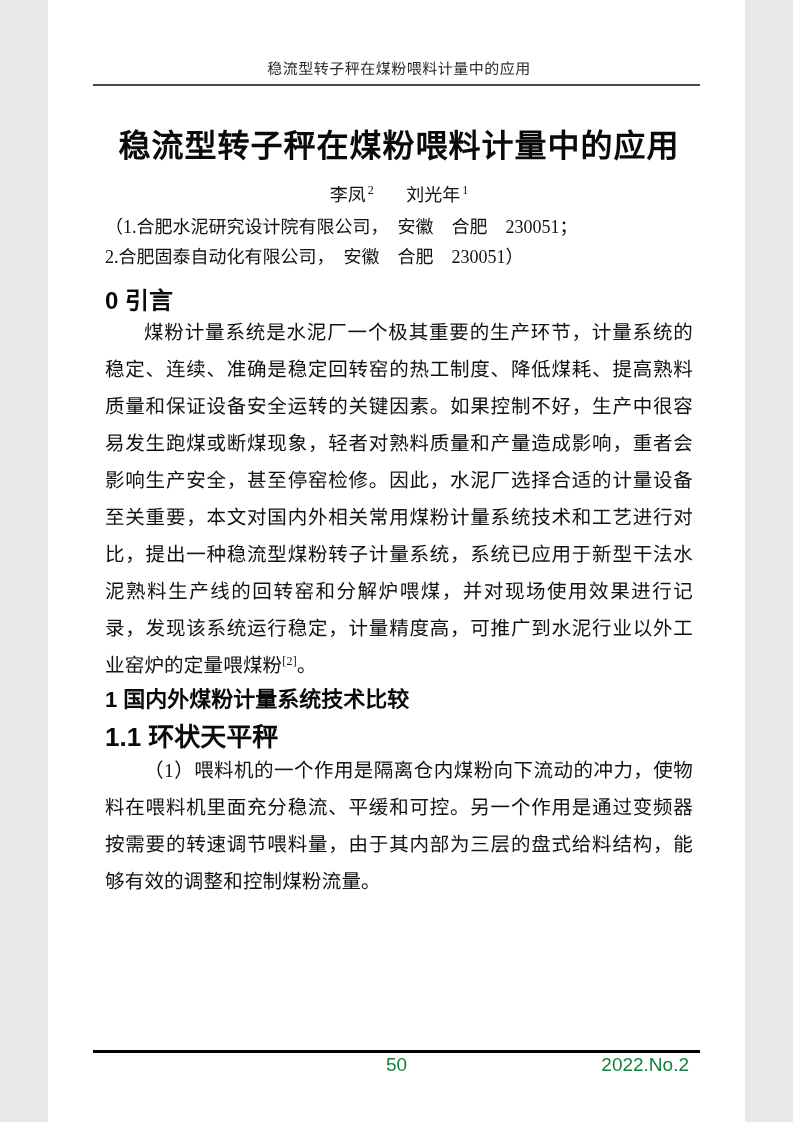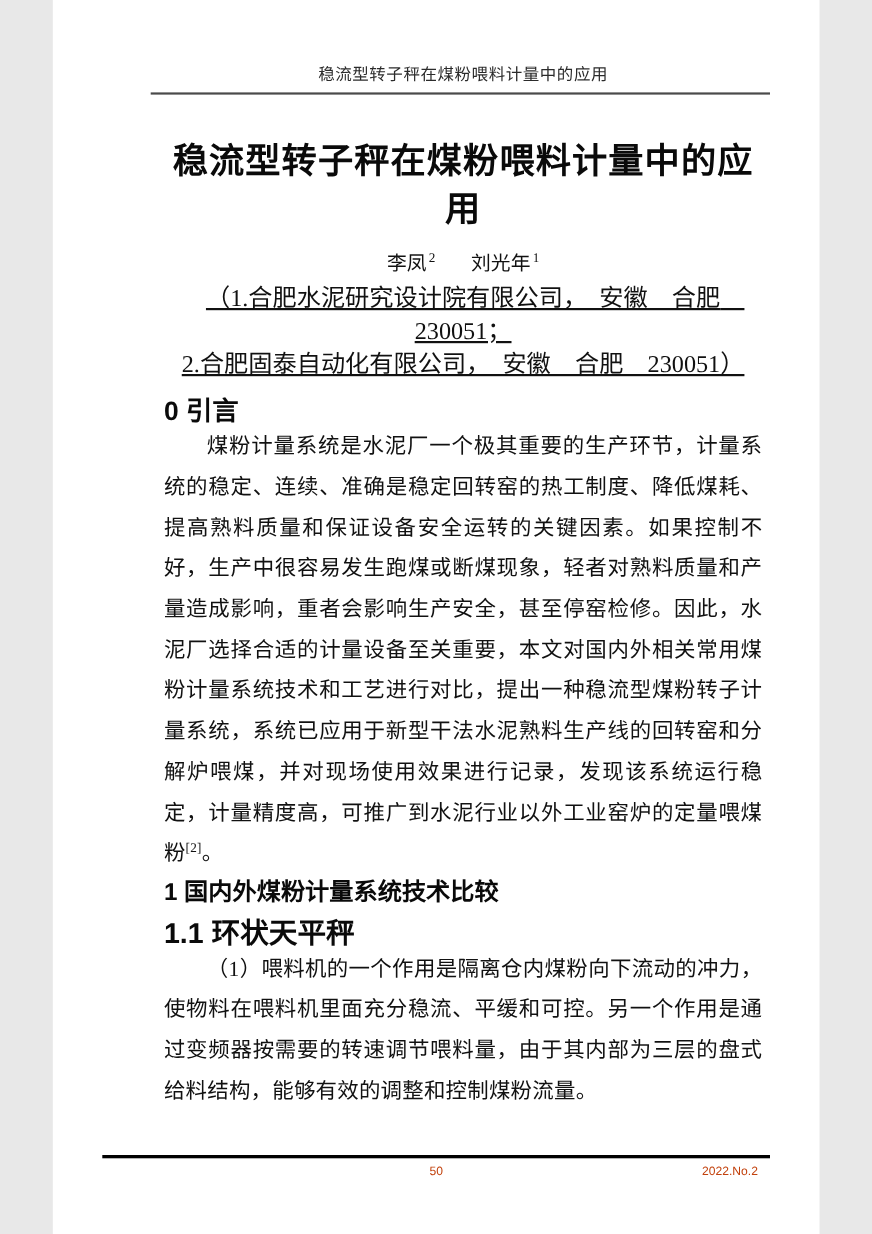--- a/index.html
+++ b/index.html
@@ -6,21 +6,20 @@
   html, body { background: #e8e8e8; }
   .page {
     position: relative;
     width: 697px;
     height: 1122px;
     margin: 0 auto;
     background: #ffffff;
     color: #111111;
     font-family: "Liberation Serif", "DejaVu Serif", serif;
     overflow: hidden;
-    padding-left: 44px;
   }
   .content {
     padding: 58px 52px 0 57px;
   }
   .running-title {
     text-align: center;
     font-size: 15px;
     line-height: 22px;
     color: #2b2b2b;
     letter-spacing: 0.5px;
@@ -49,24 +48,22 @@
   }
   .author { margin: 0 14px; }
   .author sup {
     font-size: 12px;
     vertical-align: super;
     line-height: 0;
     margin-left: 2px;
   }
   .affiliations {
     margin-top: 4px;
-    text-align: center;
-    font-size: 22px;
+    font-size: 18px;
     line-height: 30px;
-    text-decoration: underline;
   }
   .sec-heading {
     font-family: "Liberation Sans", "DejaVu Sans", sans-serif;
     font-weight: bold;
     color: #0a0a0a;
   }
   .h-intro { margin-top: 16px; font-size: 24px; line-height: 26px; }
   .h-1     { margin-top: 2px;  font-size: 22px; line-height: 28px; }
   .h-1-1   { margin-top: 10px; font-size: 26px; line-height: 26px; }
   .body-p {
@@ -94,23 +91,23 @@
   }
   .footer-rule {
     border: none;
     border-top: 3px solid #000000;
     height: 0;
   }
   .footer-row {
     position: relative;
     margin-top: 3px;
     font-family: "Liberation Sans", "DejaVu Sans", sans-serif;
-    font-size: 11px;
+    font-size: 19px;
     line-height: 18px;
-    color: #c2410c;
+    color: #15803d;
   }
   .page-number {
     display: block;
     text-align: center;
   }
   .issue {
     position: absolute;
     right: 11px;
     top: 0;
   }

